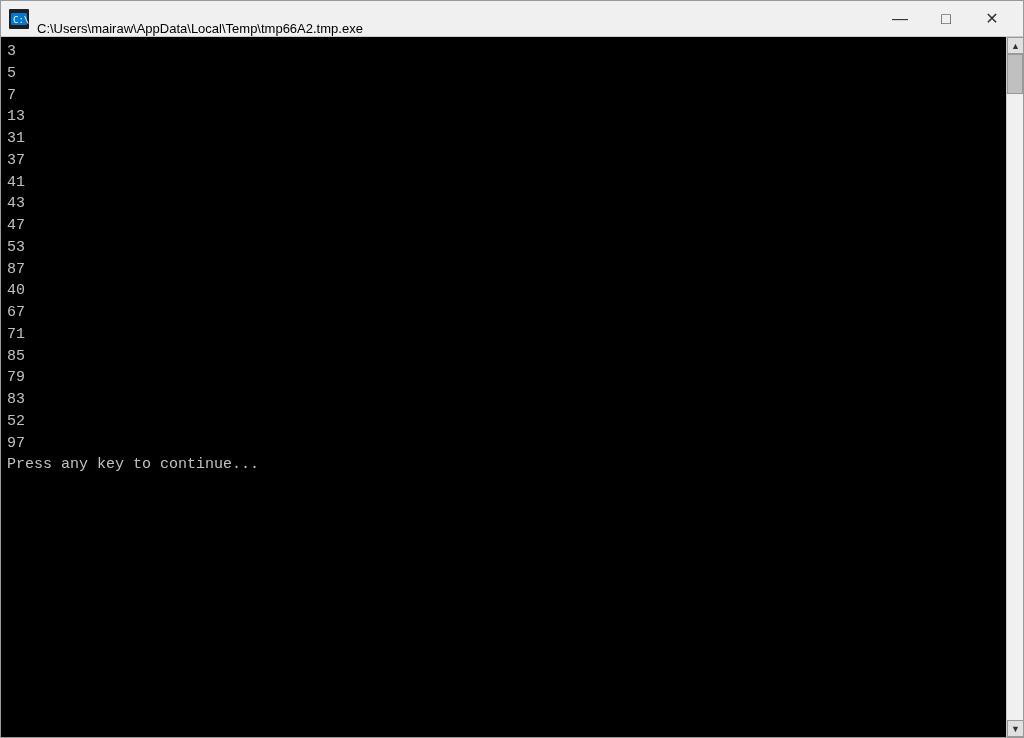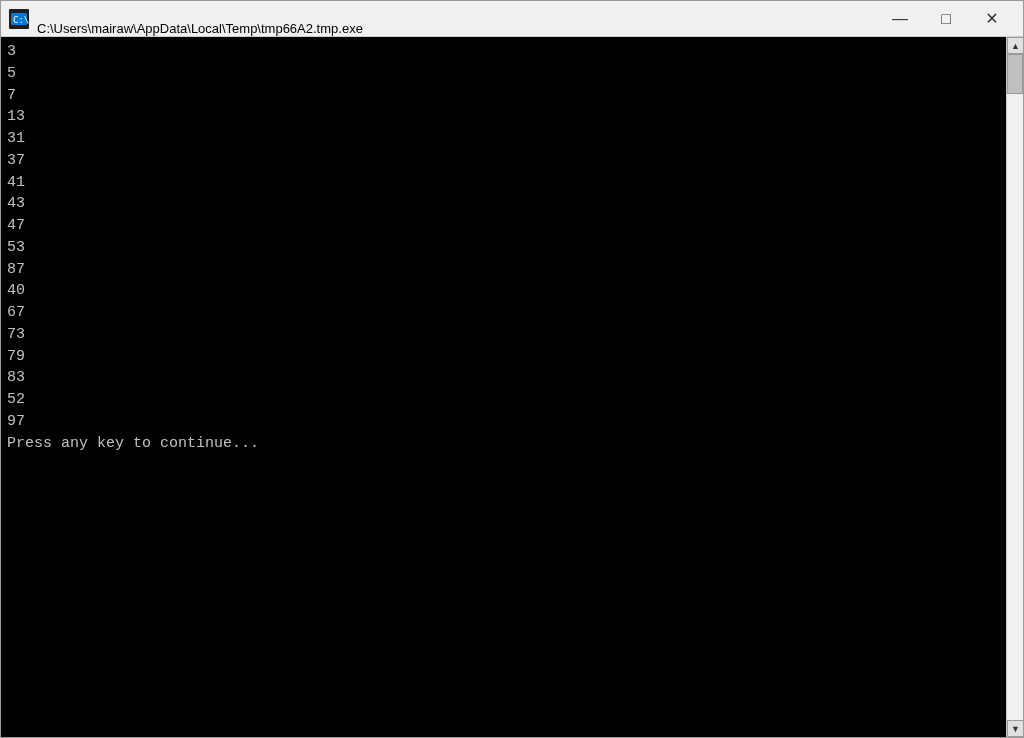--- a/index.html
+++ b/index.html
@@ -159,21 +159,22 @@
         <div class="console-line">13</div>
         <div class="console-line">31</div>
         <div class="console-line">37</div>
         <div class="console-line">41</div>
         <div class="console-line">43</div>
         <div class="console-line">47</div>
         <div class="console-line">53</div>
         <div class="console-line">87</div>
         <div class="console-line">40</div>
         <div class="console-line">67</div>
-        <div class="console-line">73</div>
+        <div class="console-line">71</div>
+        <div class="console-line">85</div>
         <div class="console-line">79</div>
         <div class="console-line">83</div>
         <div class="console-line">52</div>
         <div class="console-line">97</div>
         <div class="console-line">Press any key to continue...</div>
       </div>
     <div class="scrollbar">
       <div class="scrollbar-btn">▲</div>
       <div class="scrollbar-track">
         <div class="scrollbar-thumb"></div>

